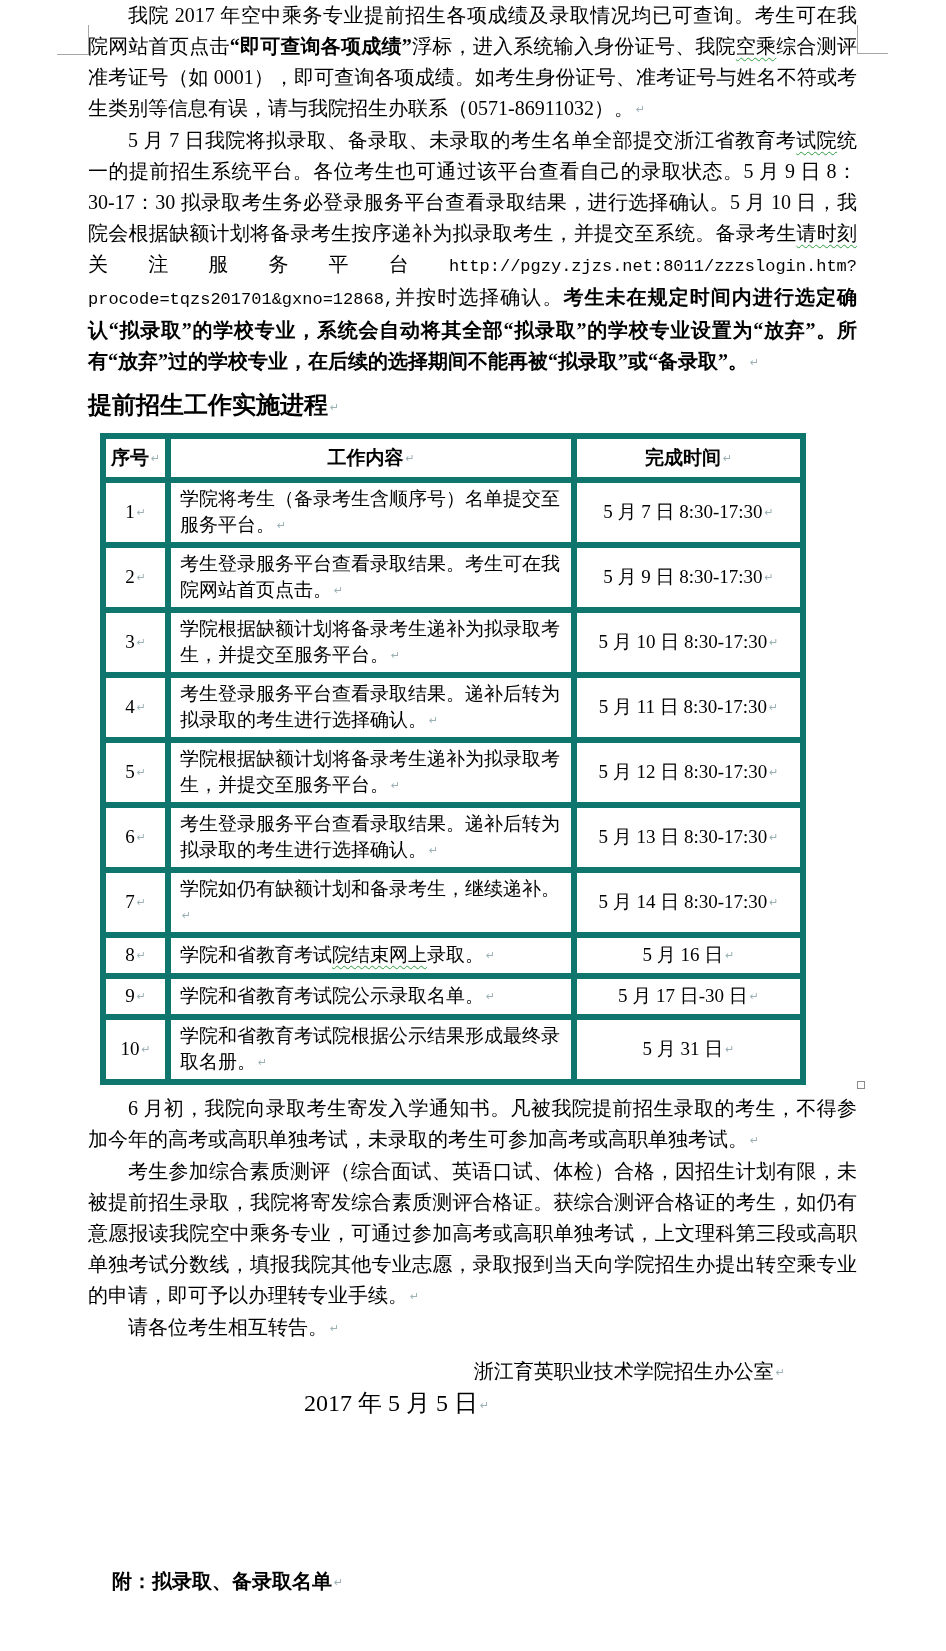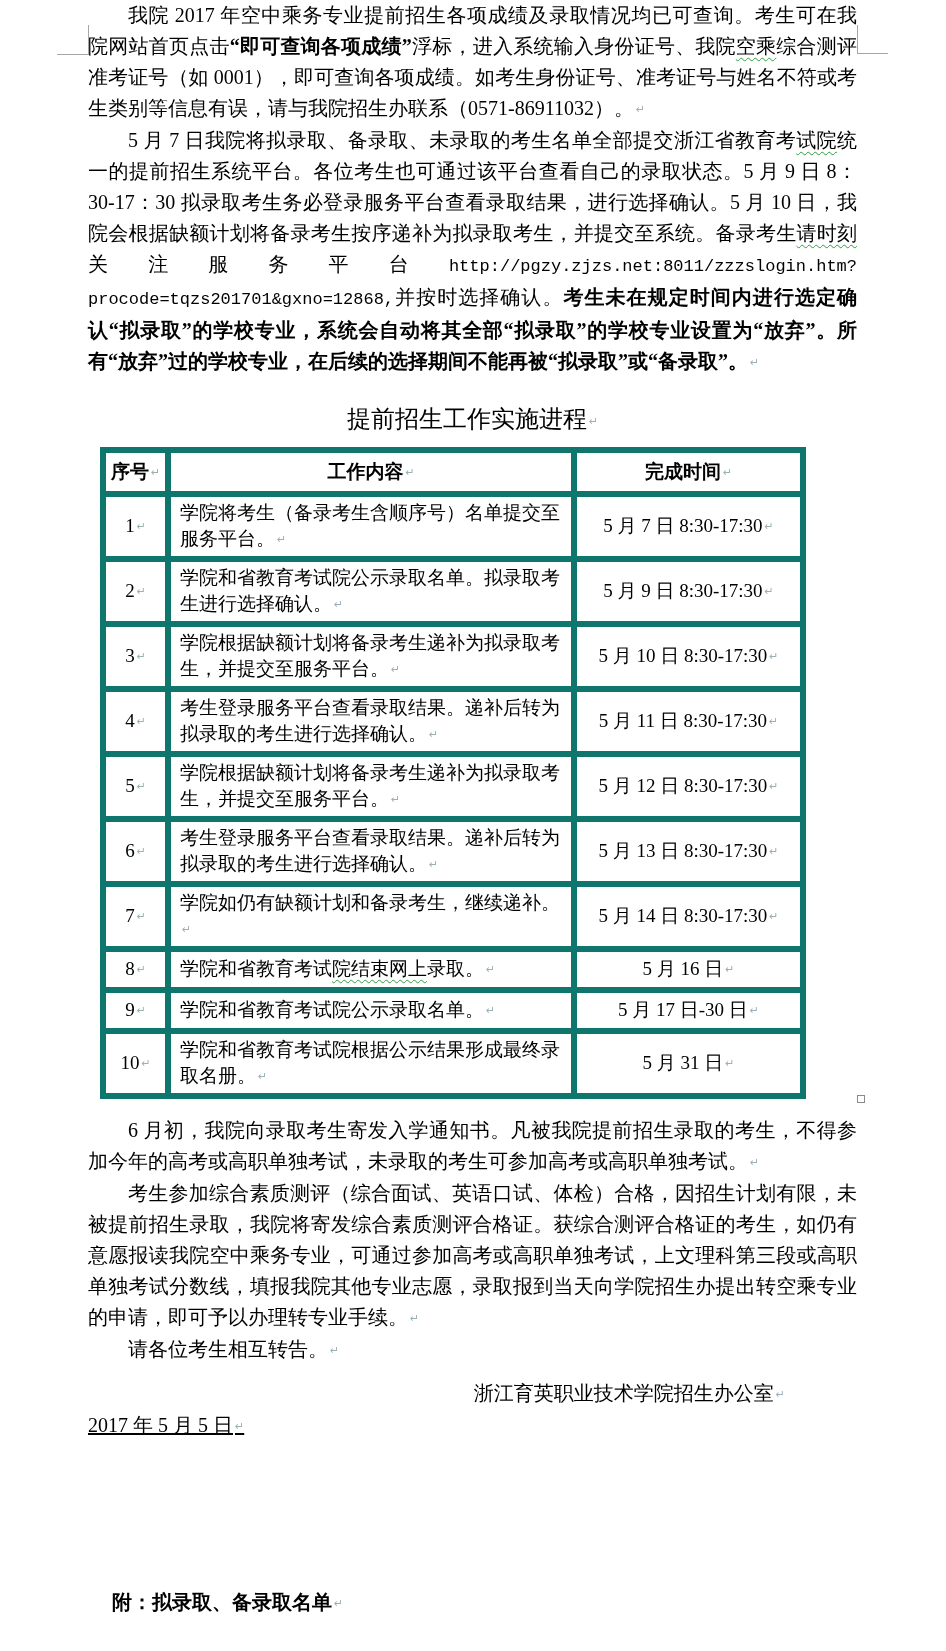--- a/index.html
+++ b/index.html
@@ -27,41 +27,41 @@
           font-size:17px; }
   .wavy { text-decoration:underline; text-decoration-style:wavy;
           text-decoration-color:#2e9e3e; text-decoration-thickness:1px;
           text-underline-offset:4px; }
 
   
   .pm::after { content:"\21B5"; font-size:11px; color:#9bb0b4;
                margin-left:2px; vertical-align:2px;
                font-family:"DejaVu Sans",sans-serif; font-weight:normal; }
 
-  .section-heading { text-align:center; font-size:24px; font-weight:normal;
-                     margin:24px 0 8px; line-height:34px; }
+  .section-heading { font-size:24px; font-weight:bold;
+                     margin:10px 0 8px; line-height:34px; }
 
   .table-wrap { position:relative; }
   table.schedule { border-collapse:collapse; margin-left:12px; width:700px;
                    table-layout:fixed; border:2px solid #000; }
   .schedule th, .schedule td { border:6px solid #0f766e; font-size:19px;
                                line-height:26px; }
   .schedule th { height:36px; text-align:center; font-weight:bold; }
   td.cell-no   { text-align:center; padding:3px 0; }
   td.cell-task { padding:3px 6px 3px 9px; text-align:left; }
   td.cell-time { text-align:center; padding:4px 0; }
   .tw-mark { position:absolute; right:-8px; bottom:-4px; width:6px; height:6px;
              border:1px solid #8a8a8a; background:#fff; }
 
-  .after-table { margin-top:16px; }
+  .after-table { margin-top:8px; }
 
   .sign-name { text-align:right; padding-right:72px; font-size:20px;
                line-height:31px; margin-top:12px; }
-  .sign-date { text-align:left; padding-right:152px; font-size:20px;
-               line-height:31px;text-decoration:underline; }
+  .sign-date { text-align:center; padding-right:152px; font-size:24px;
+               line-height:31px; }
 
   .attachment { margin-top:145px; font-size:20px; font-weight:bold;
                 text-indent:24px; line-height:31px; }
 </style>
 </head>
 <body>
 
 <div class="crop-tl"></div>
 <div class="crop-tr"></div>
 
@@ -90,21 +90,21 @@
       </thead>
       <tbody>
     <tr>
       <td class="cell-no pm">1</td>
       <td class="cell-task pm">学院将考生（备录考生含顺序号）名单提交至服务平台。</td>
       <td class="cell-time pm">5 月 7 日 8:30-17:30</td>
     </tr>
 
     <tr>
       <td class="cell-no pm">2</td>
-      <td class="cell-task pm">学院和省教育考试院公示录取名单。拟录取考生进行选择确认。</td>
+      <td class="cell-task pm">考生登录服务平台查看录取结果。考生可在我院网站首页点击。</td>
       <td class="cell-time pm">5 月 9 日 8:30-17:30</td>
     </tr>
 
     <tr>
       <td class="cell-no pm">3</td>
       <td class="cell-task pm">学院根据缺额计划将备录考生递补为拟录取考生，并提交至服务平台。</td>
       <td class="cell-time pm">5 月 10 日 8:30-17:30</td>
     </tr>
 
     <tr>

